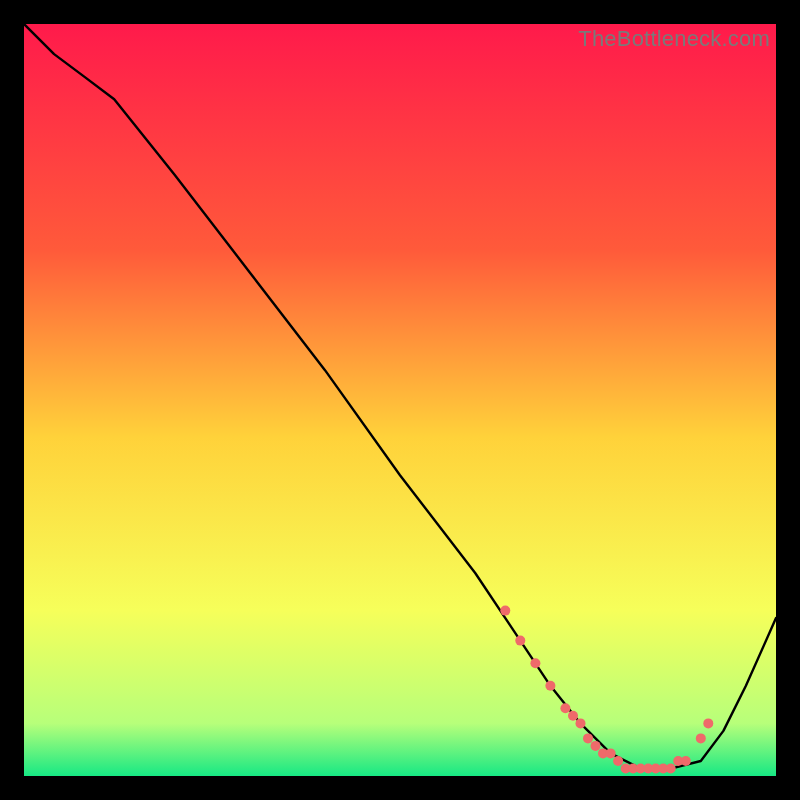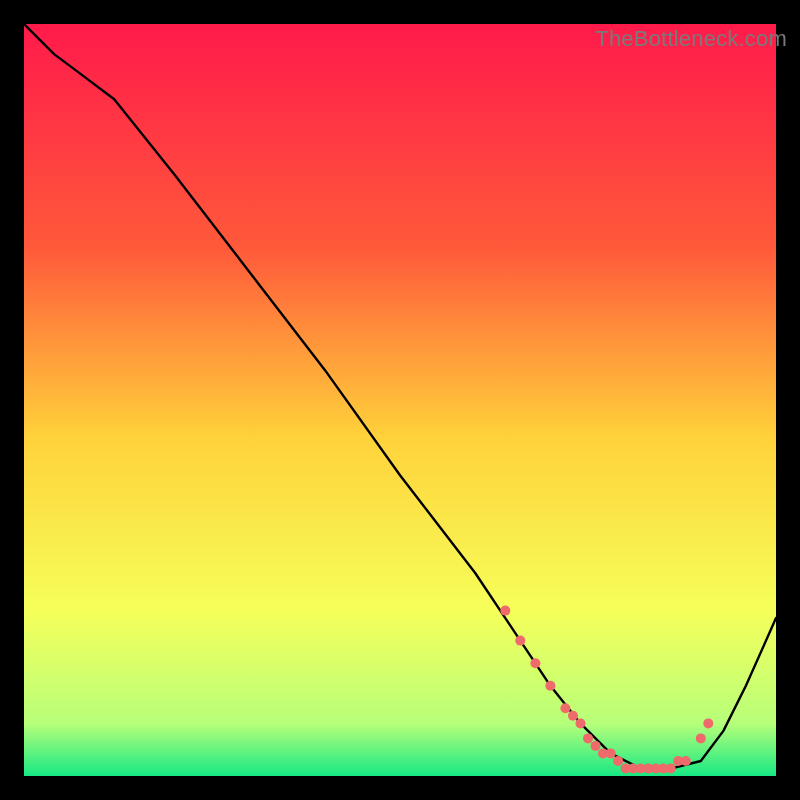--- a/index.html
+++ b/index.html
@@ -11,21 +11,20 @@
     overflow: hidden;
     font-family: Arial, Helvetica, sans-serif;
   }
   .frame {
     position: absolute;
     left: 24px;
     top: 24px;
     width: 752px;
     height: 652px;
     background: #000;
-    padding-left: 17px;
   }
   .plot {
     position: absolute;
     left: 0;
     top: 0;
     width: 752px;
     height: 752px;
   }
   .watermark {
     position: absolute;

